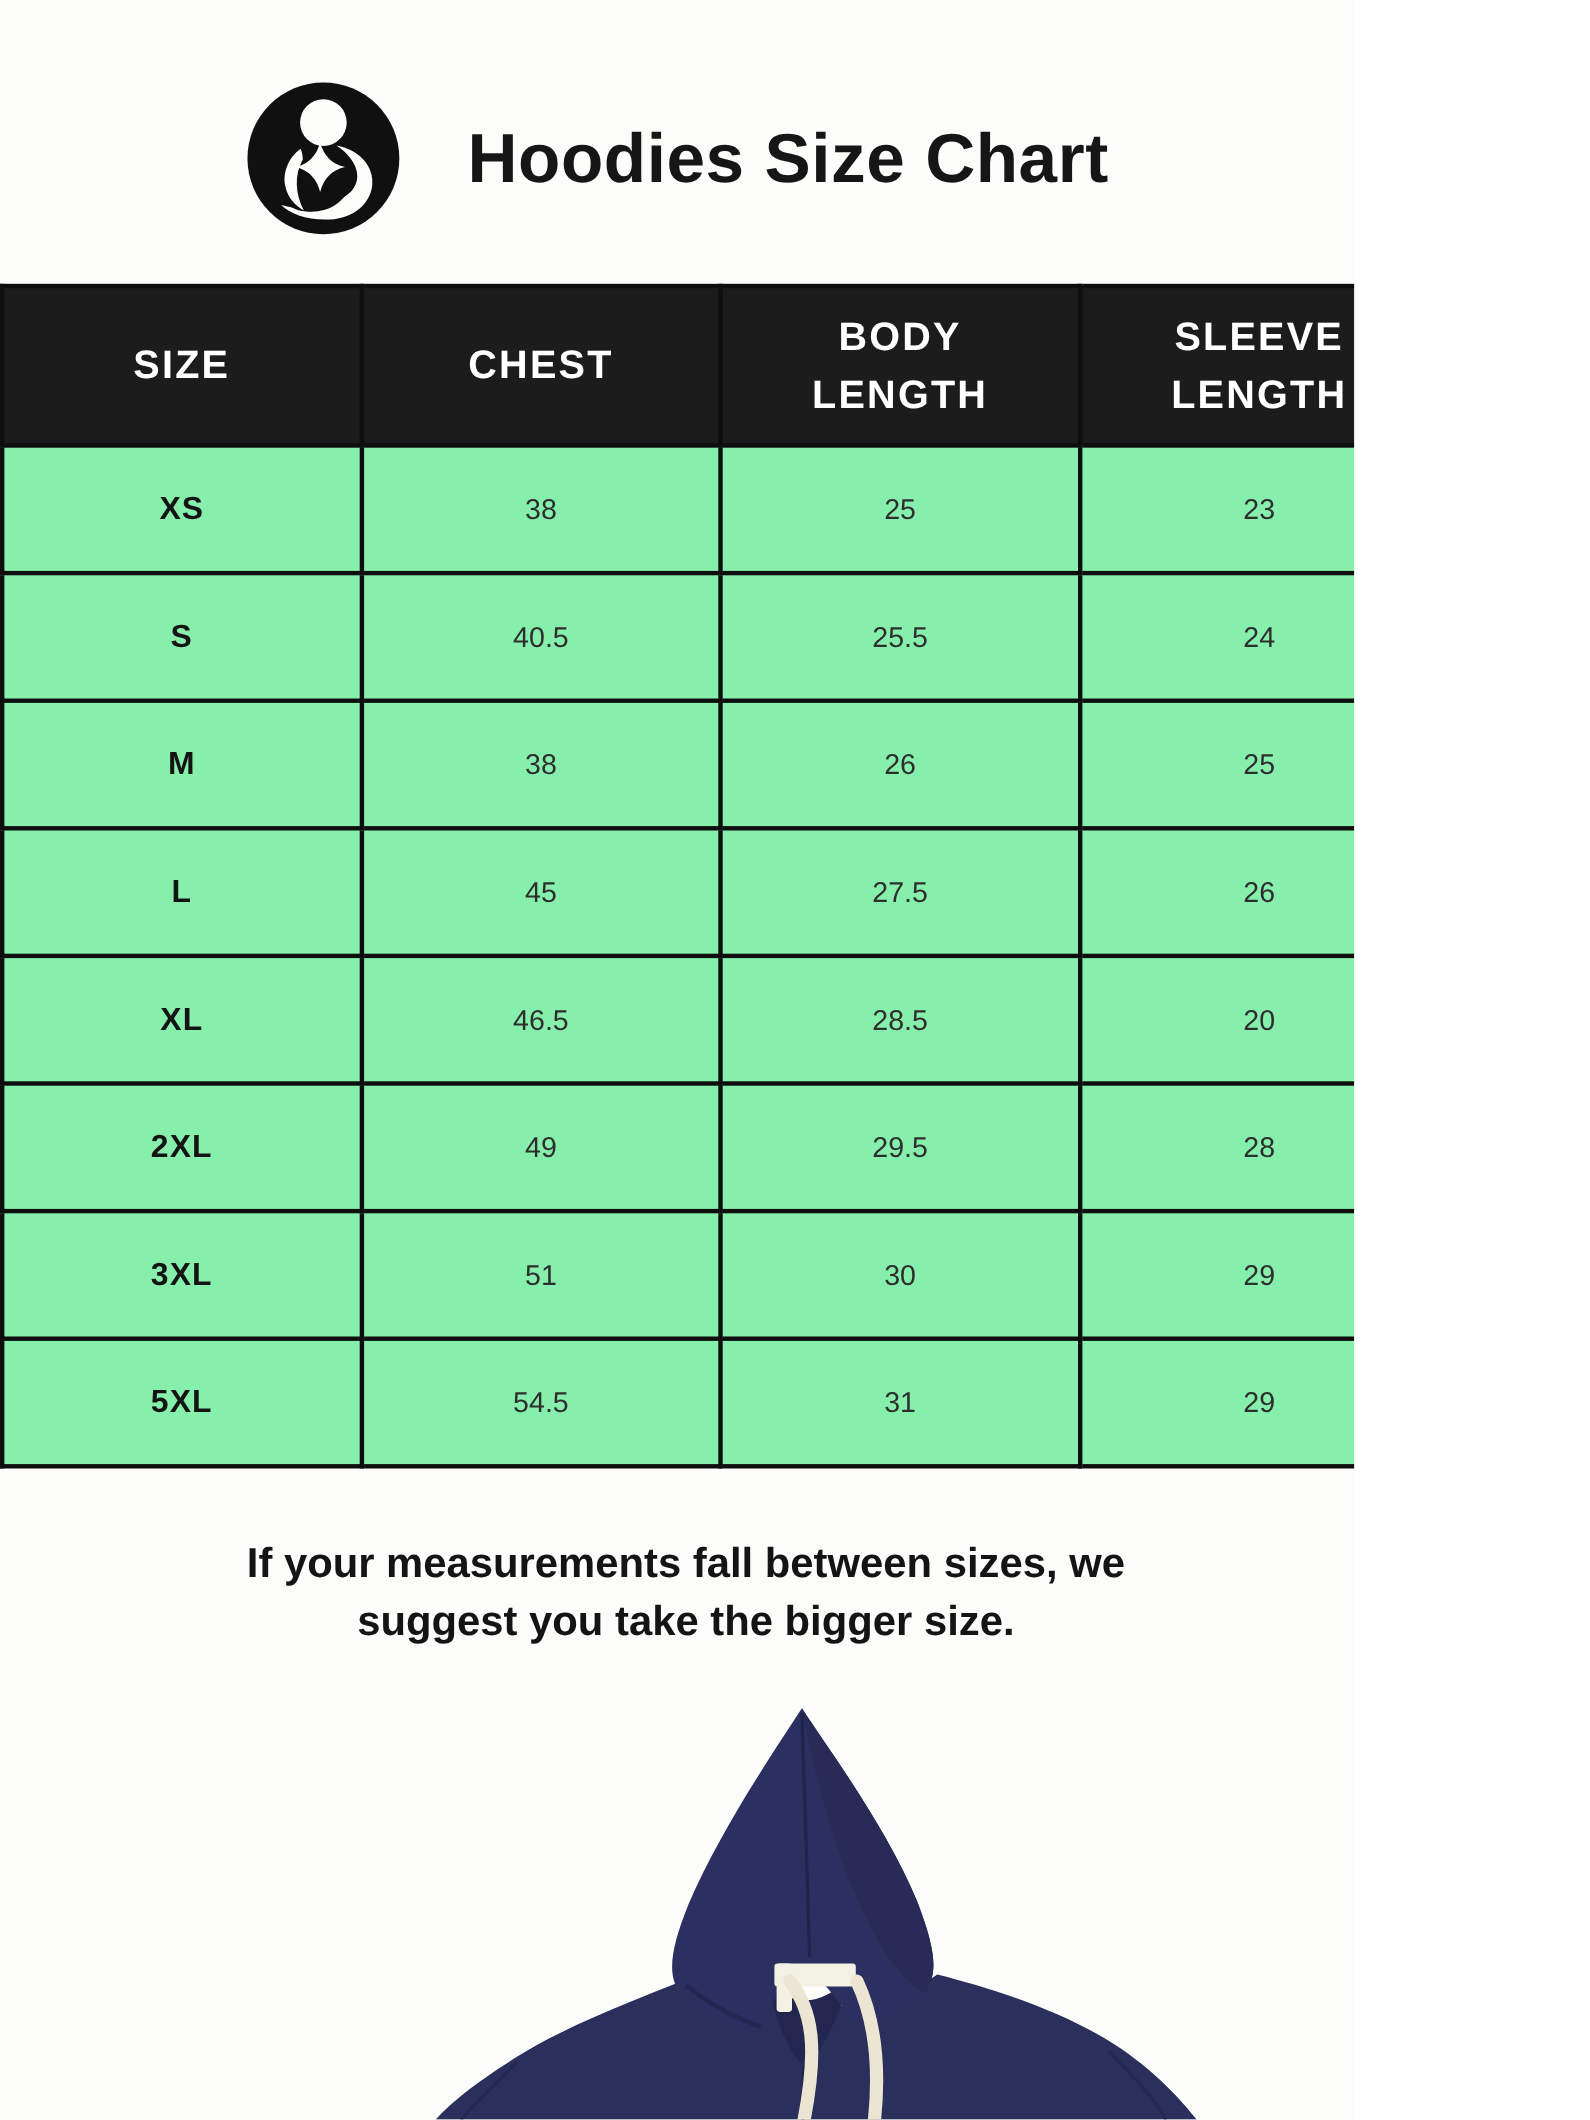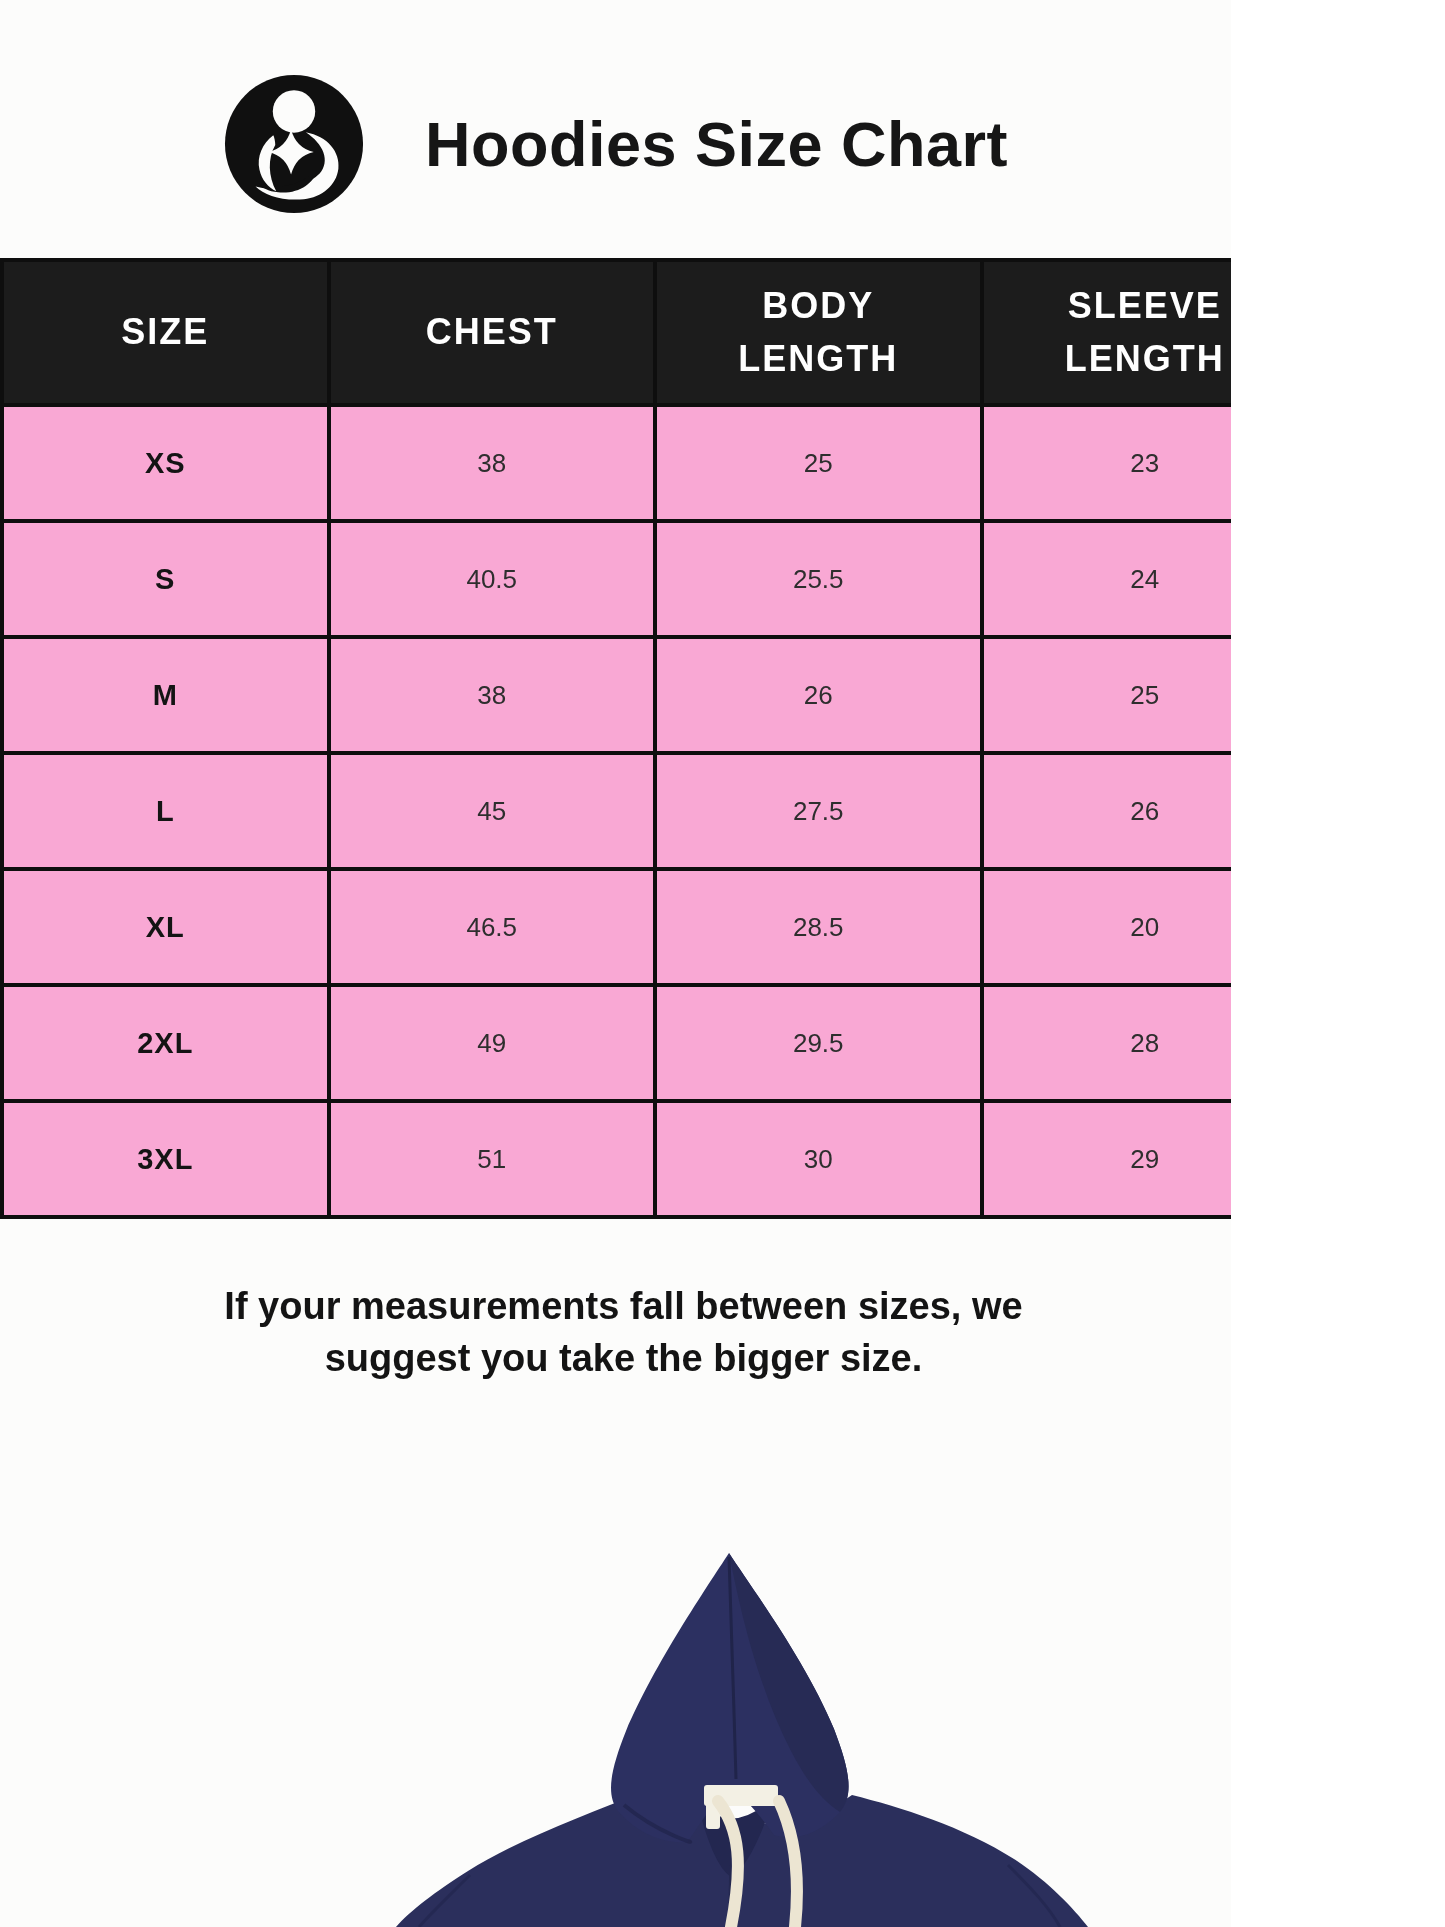--- a/index.html
+++ b/index.html
@@ -41,21 +41,21 @@
     font-size:36px;
     font-weight:700;
     letter-spacing:2px;
     line-height:1.45;
     height:141px;
     border:4px solid #0e0e0e;
     text-align:center;
     padding:0 30px;
   }
   .size-table td{
-    background:#f9a8d4;
+    background:#86efac;
     height:110px;
     border:4px solid #0e0e0e;
     text-align:center;
     vertical-align:middle;
   }
   td.size-cell{
     font-weight:700;
     font-size:29px;
     letter-spacing:1px;
     color:#141414;
@@ -153,20 +153,26 @@
       <tr>
         <td class="size-cell">2XL</td>
         <td class="num-cell">49</td>
         <td class="num-cell">29.5</td>
         <td class="num-cell">28</td>
       </tr>
       <tr>
         <td class="size-cell">3XL</td>
         <td class="num-cell">51</td>
         <td class="num-cell">30</td>
+        <td class="num-cell">29</td>
+      </tr>
+      <tr>
+        <td class="size-cell">5XL</td>
+        <td class="num-cell">54.5</td>
+        <td class="num-cell">31</td>
         <td class="num-cell">29</td>
       </tr>
     </tbody>
   </table>
 
   <p class="note">
     <span>If your measurements fall between sizes, we</span><br>
     <span>suggest you take the bigger size.</span>
   </p>
 

